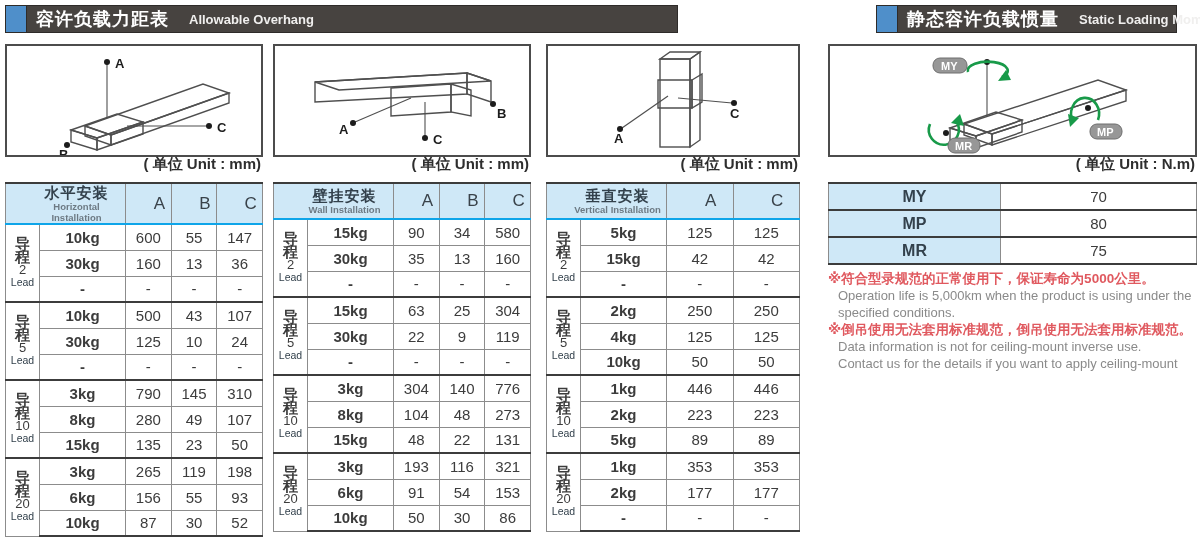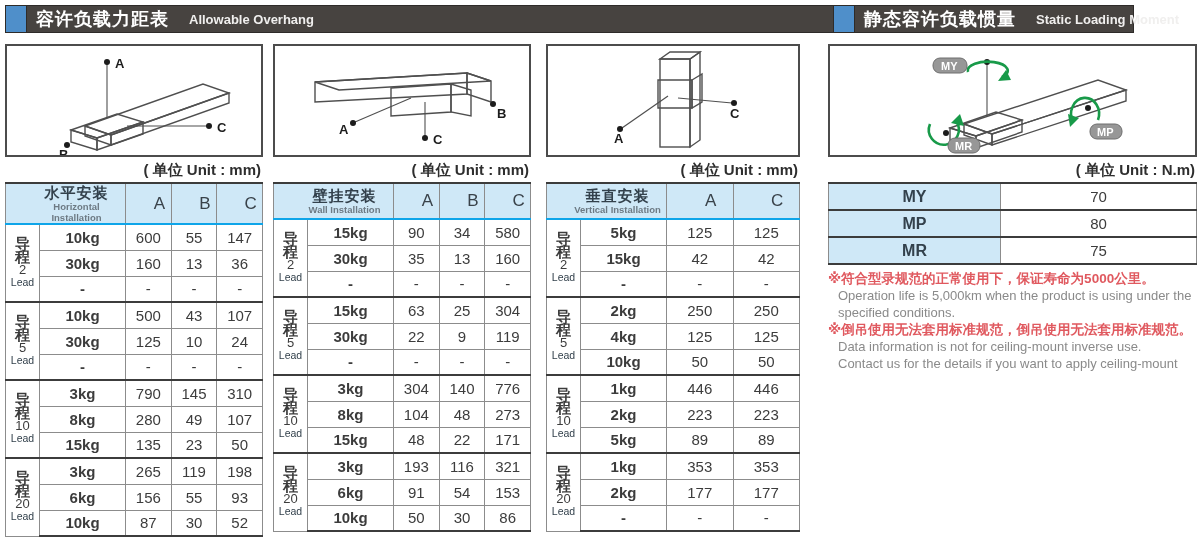--- a/index.html
+++ b/index.html
@@ -3,35 +3,35 @@
 <meta charset="utf-8">
 <style>
   * { margin:0; padding:0; box-sizing:border-box; }
   html,body { background:#ffffff; }
   body { font-family:"Liberation Sans","DejaVu Sans",sans-serif; }
   .page { position:relative; width:1200px; height:541px; background:#fff; overflow:hidden; }
 
   
   .hbar { position:absolute; top:5px; height:28px; background:#474340; border:1px solid #2e2b29;
           display:flex; align-items:center; }
-  .hbar-left  { left:5px;   width:860px; }
-  .hbar-right { left:833px; width:301px; }
+  .hbar-left  { left:5px;   width:673px; }
+  .hbar-right { left:876px; width:301px; }
   .hsq { width:21px; height:100%; background:#4f8fca; flex:0 0 auto; border-right:1px solid #2e2b29; }
   .hzh { color:#fff; font-size:18px; font-weight:bold; margin-left:9px; letter-spacing:1px; white-space:nowrap; }
   .hen { color:#f0efee; font-size:13px; font-weight:bold; margin-left:20px; white-space:nowrap; }
 
   
   .col { position:absolute; top:0; }
   .col1 { left:5px;   width:258px; }
   .col2 { left:273px; width:258px; }
   .col3 { left:546px; width:254px; }
   .col4 { left:828px; width:369px; }
 
   .dbox { position:absolute; top:44px; left:0; right:0; height:113px; border:2px solid #4c4c4c; background:#fff; }
-  .unit { position:absolute; top:158px; left:0; right:2px; height:23px; line-height:23px;
+  .unit { position:absolute; top:152px; left:0; right:2px; height:23px; line-height:23px;
           text-align:right; font-size:15px; font-weight:bold; color:#2e2e2e; }
   .tslot { position:absolute; top:182px; left:0; right:0; }
 
   
   table.spec { width:100%; border-collapse:collapse; table-layout:fixed; }
   table.spec th, table.spec td { border:1px solid #8c8c8c; text-align:center; vertical-align:middle; }
   table.spec thead th { height:36px; background:#cfe8f7; border-top:2px solid #3c3c3c; border-bottom:2px solid #0ea5e9;padding-left:22px; }
   table.spec td { height:26px; font-size:15px; color:#3c3c3c; background:#fff; }
   th.ttl .tt { font-size:15px; font-weight:bold; color:#33414c; line-height:17px; letter-spacing:1px; }
   th.ttl .ts { font-size:9.5px; font-weight:bold; color:#6d7a84; line-height:11px; }
@@ -330,21 +330,21 @@
             <tr>
               <td class="kg">8kg</td>
               <td class="val">104</td>
               <td class="val">48</td>
               <td class="val">273</td>
             </tr>
             <tr>
               <td class="kg">15kg</td>
               <td class="val">48</td>
               <td class="val">22</td>
-              <td class="val">171</td>
+              <td class="val">131</td>
             </tr>
             <tr class="grp">
               <td class="lead" rowspan="3">
                 <div class="lz">导</div>
                 <div class="lz">程</div>
                 <div class="ln">20</div>
                 <div class="le">Lead</div>
               </td>
               <td class="kg">3kg</td>
               <td class="val">193</td>

